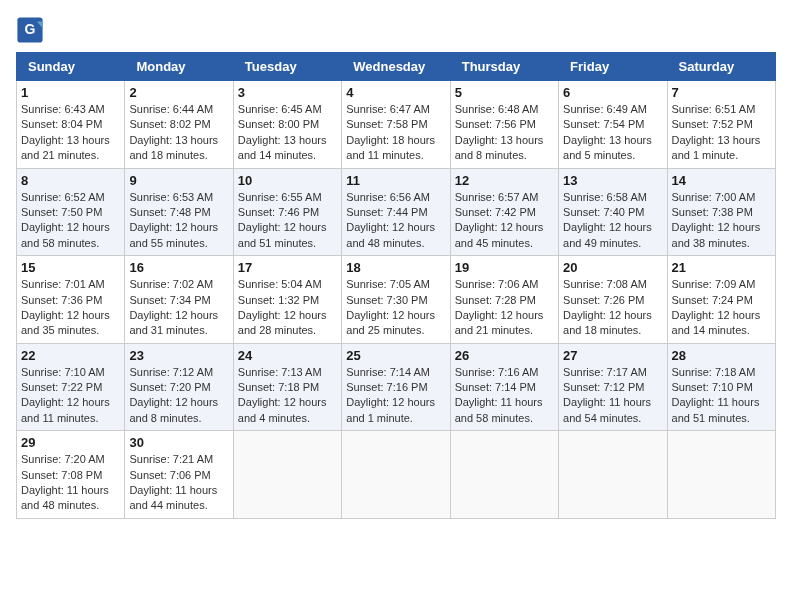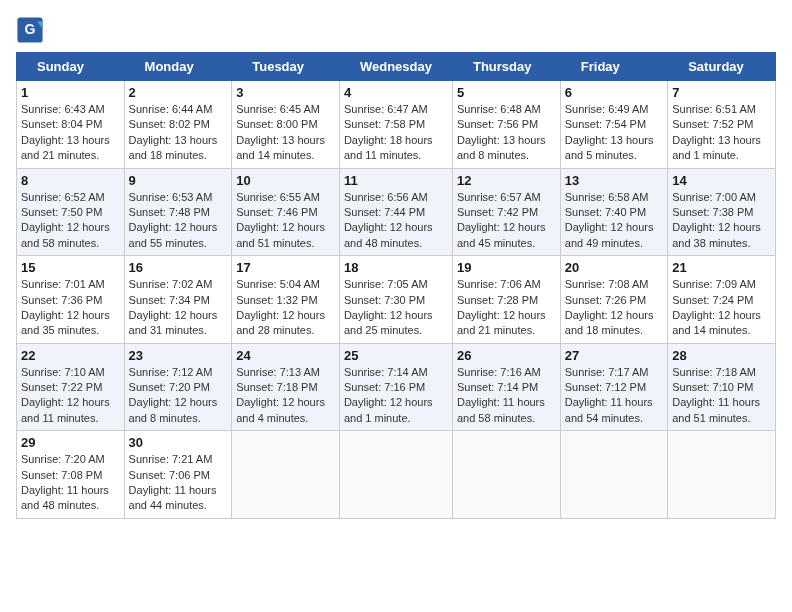--- a/index.html
+++ b/index.html
@@ -47,21 +47,21 @@
       color: #333;
     }
     .calendar {
       width: 100%;
       border-collapse: collapse;
       font-size: 11px;
     }
     .calendar th {
       background: #2b5ea7;
       color: #fff;
-      padding: 6px 20px;
+      padding: 6px 11px;
       text-align: left;
       font-size: 13px;
       font-weight: bold;
       border: 1px solid #2b5ea7;
     }
     .calendar td {
       border: 1px solid #ccc;
       padding: 4px;
       vertical-align: top;
       width: 108px;

